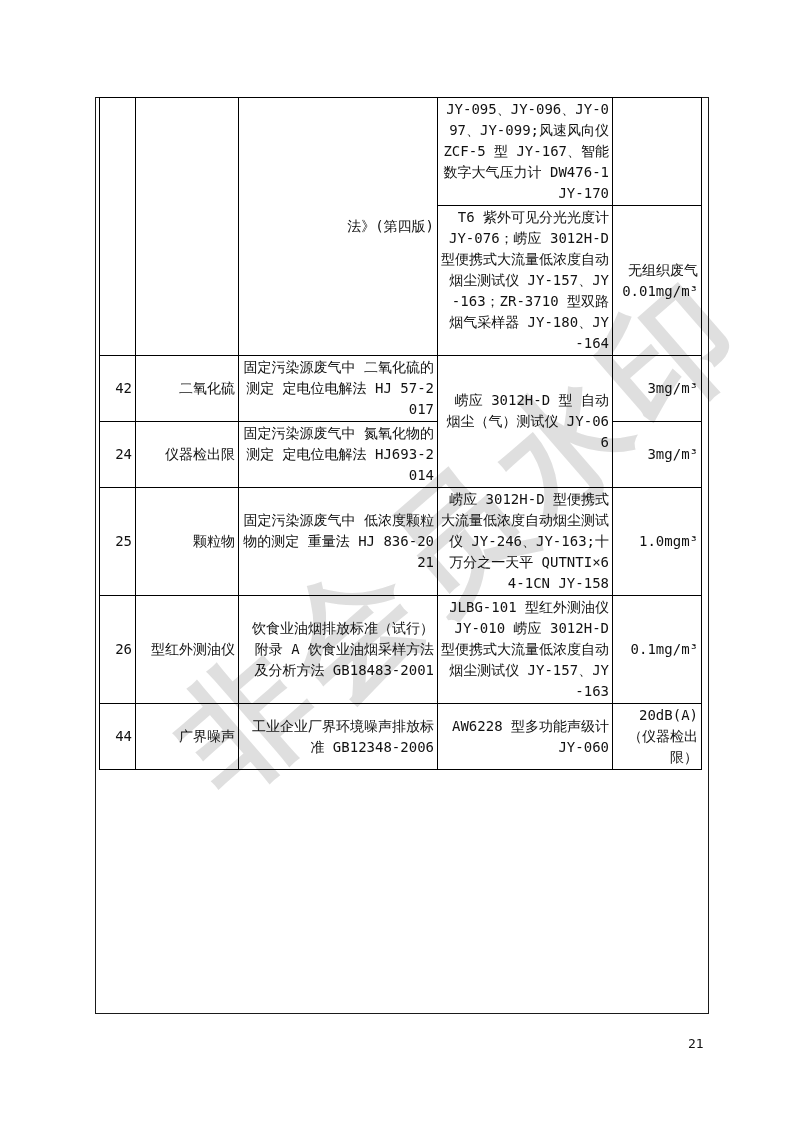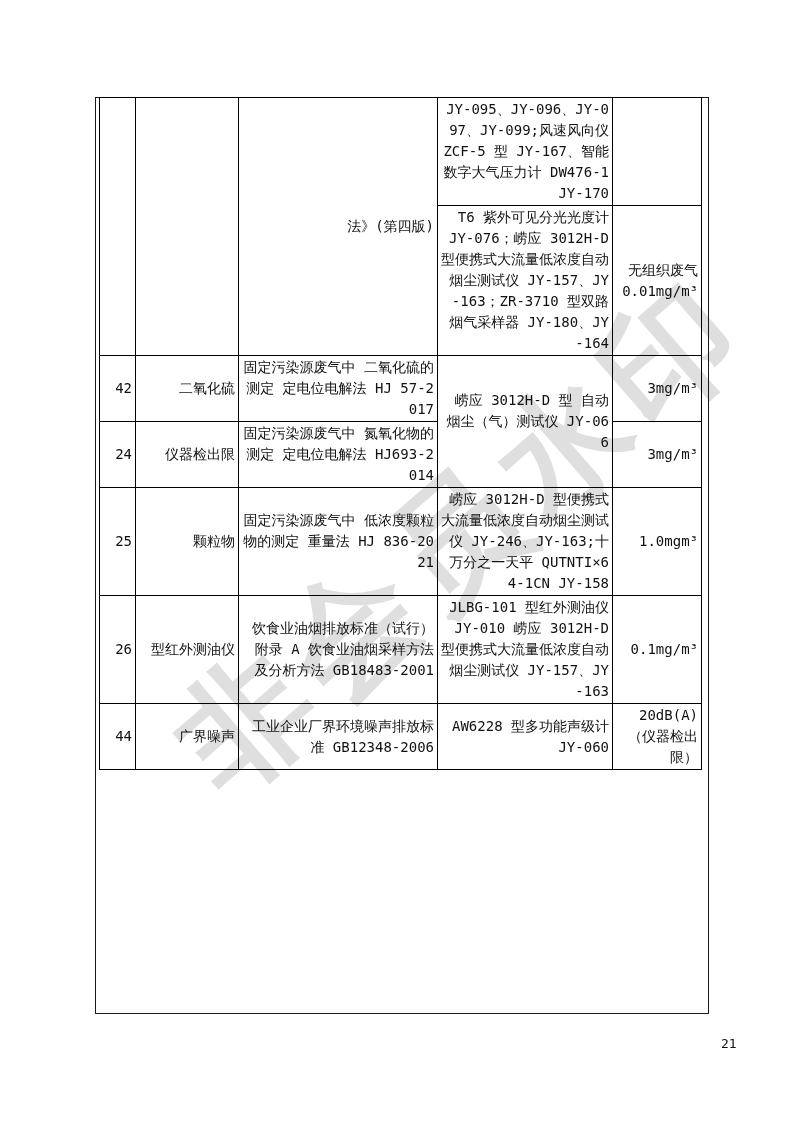--- a/index.html
+++ b/index.html
@@ -34,21 +34,21 @@
     border:1px solid #000000;
     padding:1px 3px;
     text-align:right;vertical-align:middle;
     font-size:14px;line-height:21px;
     word-break:break-all;overflow:hidden;
     background:transparent;
   }
   td.top-align{vertical-align:top;padding-top:2px;}
 
   .page-number{
-    position:absolute;left:721px;top:1036px;z-index:2;
+    position:absolute;left:688px;top:1036px;z-index:2;
     font-size:13px;line-height:16px;
   }
 </style>
 </head>
 <body>
 
 <div class="page">
 
   <div class="watermark">非会员水印</div>
 

